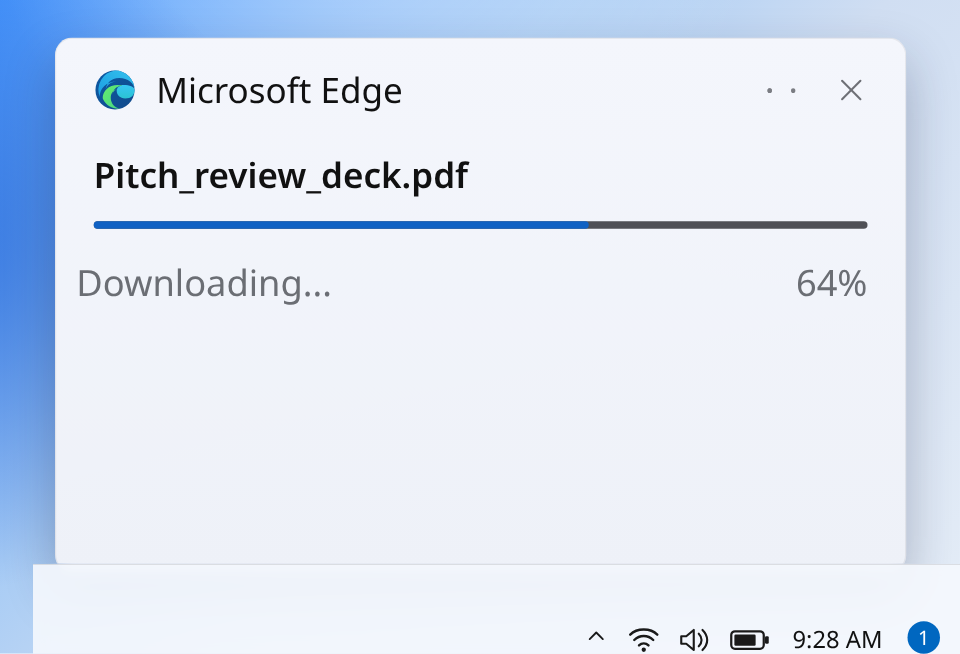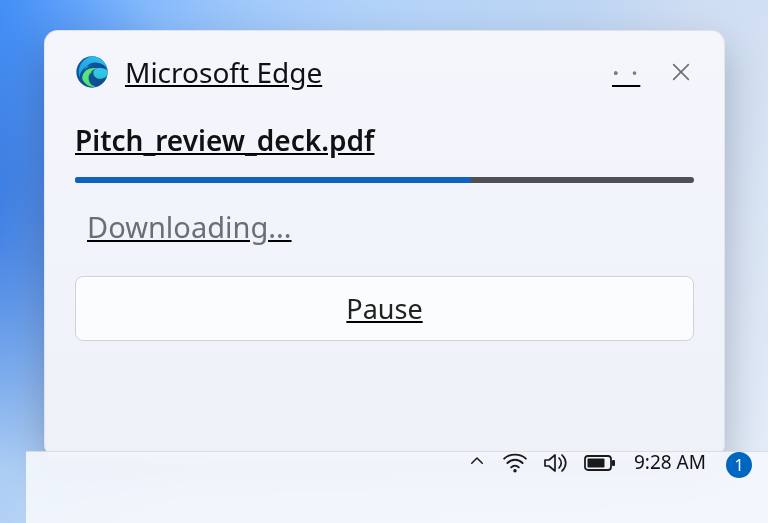--- a/index.html
+++ b/index.html
@@ -12,48 +12,47 @@
   }
   
   .toast{
     position:absolute;left:44px;top:30px;width:681px;height:428px;
     border-radius:14px;
     background:linear-gradient(180deg,#f4f6fc 0%, #eef1f8 100%);
     border:1px solid rgba(0,0,0,.06);
     box-shadow:0 18px 40px rgba(20,30,60,.28);
     padding:0;
     box-sizing:border-box;
-    text-decoration:underline;
   }
   .toast-header{
     display:flex;align-items:center;padding:22px 26px 8px 30px;
   }
   .edge-icon{width:34px;height:34px;margin-right:16px;flex:0 0 34px;}
   .toast-title{font-size:28px;color:#111;flex:1;}
   .icon-btn{width:34px;height:34px;display:flex;align-items:center;justify-content:center;border-radius:6px;}
   .icon-btn.more{color:#7b7d83;margin-right:18px;font-size:28px;letter-spacing:2px;line-height:0;}
   .icon-btn.close{color:#6e7076;}
   .icon-btn.close svg{width:22px;height:22px;}
   .filename{font-size:28px;font-weight:600;color:#111;padding:22px 30px 18px 30px;}
   .progress{position:relative;margin:0 30px;height:6px;background:#4f5056;border-radius:3px;}
   .progress-fill{position:absolute;left:0;top:0;bottom:0;background:#1061c3;border-radius:3px;}
-  .status-row{display:flex;align-items:center;justify-content:space-between;padding:24px 30px 0 26px;font-size:29px;color:#6b6e74;margin-left:16px;}
+  .status-row{display:flex;align-items:center;justify-content:space-between;padding:24px 30px 0 16px;font-size:29px;color:#6b6e74;}
   .btn-row{display:flex;gap:20px;padding:30px 30px 0 30px;}
   .btn{
     flex:1;height:63px;border-radius:8px;background:#fbfcfe;
     border:1px solid #cfd2da;color:#222;font-size:27px;
     display:flex;align-items:center;justify-content:center;
     box-shadow:0 1px 0 rgba(255,255,255,.8) inset;
   }
   
   .taskbar{
     position:absolute;left:0;right:0;bottom:0;height:72px;
     background:rgba(244,247,253,.92);
     border-top:1px solid rgba(0,0,0,.1);
-    display:flex;align-items:flex-start;justify-content:flex-end;
+    display:flex;align-items:flex-end;justify-content:flex-end;
     padding-right:16px;gap:16px;
     box-sizing:border-box;
     backdrop-filter:blur(6px);
     margin-left:26px;
   }
   .tray-chevron svg{width:18px;height:18px;color:#1a1a1a;}
   .tray-group{display:flex;align-items:center;gap:14px;}
   .tray-group svg{color:#1a1a1a;}
   .clock{display:flex;flex-direction:column;align-items:flex-end;font-size:19px;line-height:1.15;color:#111;padding:0 2px;}
   .badge{
@@ -105,24 +104,24 @@
     </div>
 
     <div class="filename">Pitch_review_deck.pdf</div>
 
     <div class="progress">
       <div class="progress-fill" style="width:64%"></div>
     </div>
 
     <div class="status-row">
       <span>Downloading...</span>
+      <span>64%</span>
     </div>
 
     <div class="btn-row">
-      <div class="btn">Pause</div>
     </div>
   </div>
 
   <div class="taskbar">
     <span class="tray-chevron">
       <svg viewBox="0 0 24 24">
         <polyline points="5,15 12,8 19,15" fill="none" stroke="currentColor" stroke-width="2" stroke-linecap="round" stroke-linejoin="round"></polyline>
       </svg>
     </span>
     <span class="tray-group">

